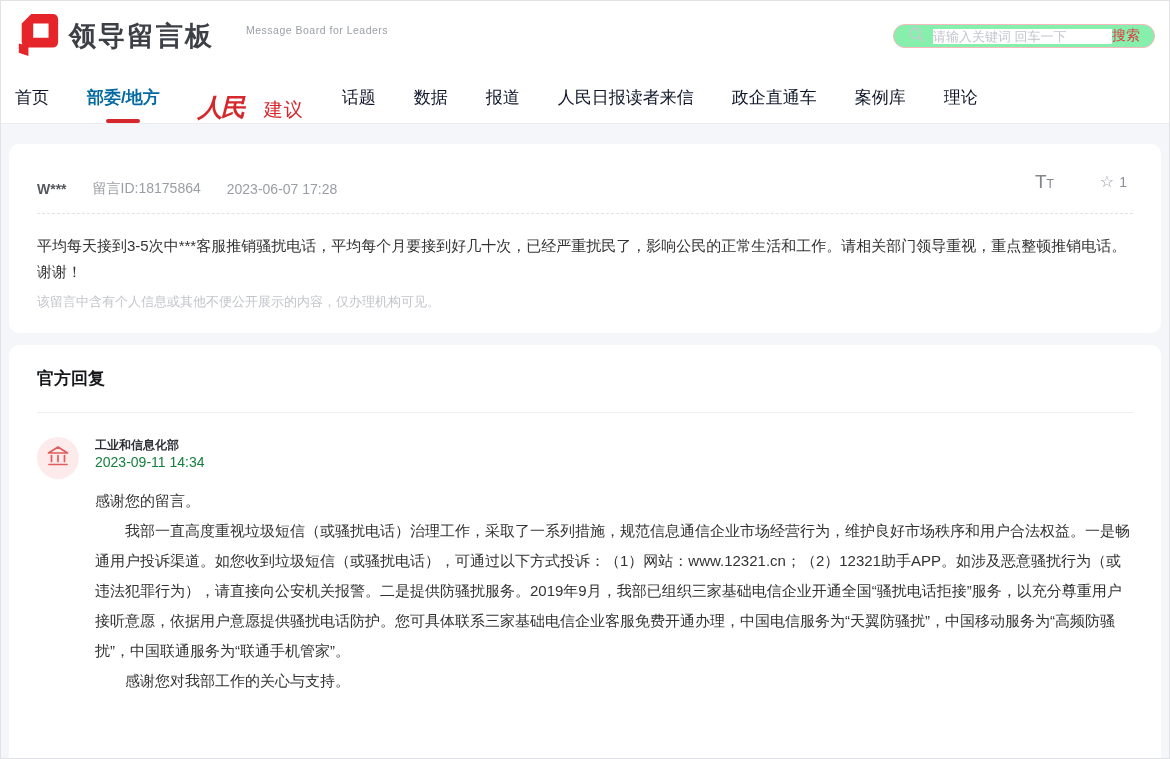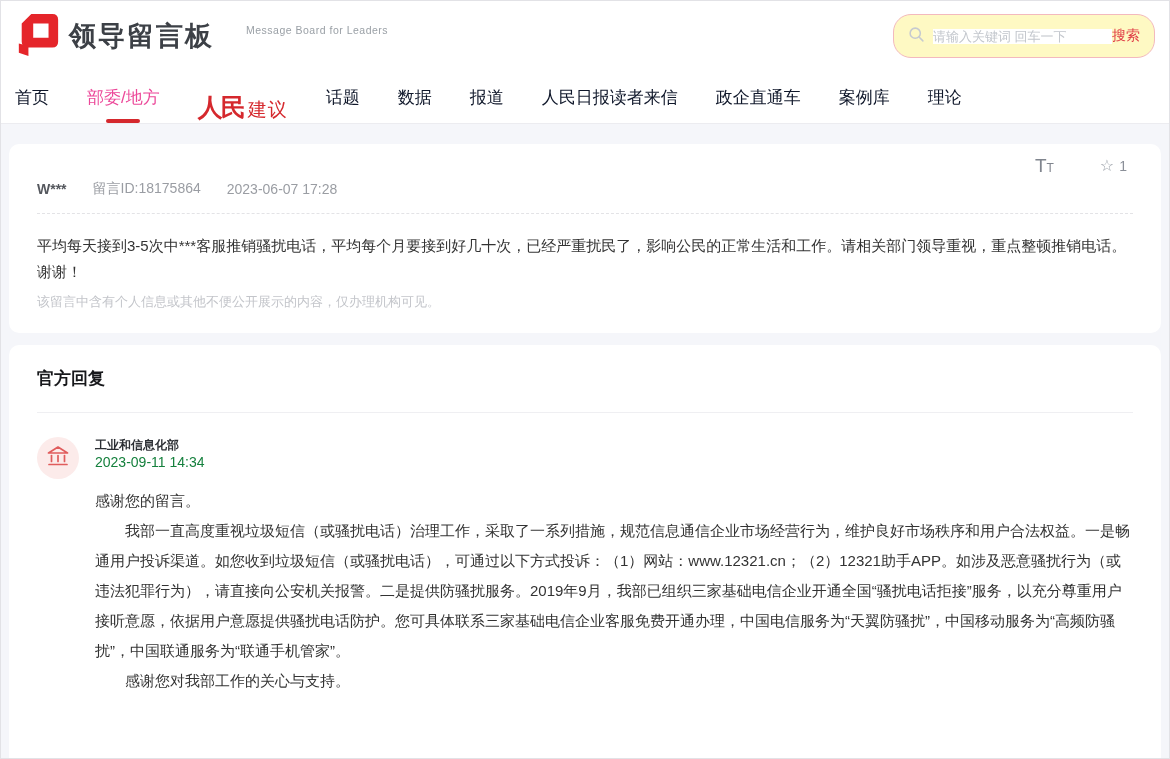--- a/index.html
+++ b/index.html
@@ -16,52 +16,52 @@
   .header {
     height: 70px; background: #fff;
     display: flex; align-items: center; justify-content: space-between;
     padding: 0 14px;
   }
   .logo { display: flex; align-items: center; gap: 8px; }
   .logo-text { display: flex; flex-direction: row; line-height: 1.05; }
   .logo-title { font-size: 27px; font-weight: bold; color: #3c4046; letter-spacing: 2px; }
   .logo-sub { font-size: 10.5px; color: #9aa0a6; letter-spacing: 0.5px; margin-top: 3px; margin-left: 32px; }
   .search-box {
-    width: 262px; height: 44px; border: 1px solid #f3b9be; border-radius: 18px;
-    display: flex; align-items: center; padding: 0 14px; background: #fef9c3;
+    width: 262px; height: 24px; border: 1px solid #f3b9be; border-radius: 18px;
+    display: flex; align-items: center; padding: 0 14px; background: #86efac;
   }
   .search-box input {
     border: none; outline: none; flex: 1; font-size: 13px; color: #333;
     margin-left: 8px; font-family: "Liberation Sans", sans-serif; min-width: 0;
   }
   .search-box input::placeholder { color: #c2c6cc; }
   .search-btn { font-size: 14px; color: #e03c45; cursor: pointer; white-space: nowrap; }
   
   .nav {
     height: 53px; background: #fff; border-bottom: 1px solid #ececf0;
     display: flex; align-items: center; padding: 0 14px; gap: 38px;
   }
   .nav-item { font-size: 17px; color: #0f172a; cursor: pointer; position: relative; white-space: nowrap; }
-  .nav-item.active { color: #ec4899; font-weight: normal; }
+  .nav-item.active { color: #0369a1; font-weight: bold; }
   .nav-item.active::after {
     content: ""; position: absolute; left: 50%; transform: translateX(-50%);
     bottom: -14px; width: 34px; height: 4px; border-radius: 2px; background: #d5282d;
   }
   .nav-brand { display: flex; align-items: baseline; color: #d5282d; cursor: pointer; }
-  .brand-script { font-family: "DejaVu Serif", serif; font-weight: bold; font-size: 25px; letter-spacing: -2px; margin-right: 4px; }
+  .brand-script { font-family: "DejaVu Serif", serif; font-style: italic; font-weight: bold; font-size: 25px; letter-spacing: -2px; margin-right: 20px; }
   .brand-bold { font-weight: normal; font-size: 19px; letter-spacing: 1px; margin-top: 27px; }
   
   .content { padding: 20px 8px 0 8px; display: flex; flex-direction: column; height: 636px; }
   .card { background: #fff; border-radius: 10px; padding: 22px 28px; }
   .card-message { position: relative; }
   .target-tag {
     display: inline-block; background: #f6f6f7; color: #3f4249;
     font-size: 13.5px; padding: 7px 11px; border-radius: 2px;
   }
-  .card-tools { position: absolute; right: 34px; top: 12px; display: flex; align-items: center; gap: 46px; }
+  .card-tools { position: absolute; right: 34px; top: 28px; display: flex; align-items: center; gap: 46px; }
   .font-size-icon { color: #80858e; cursor: pointer; line-height: 1; }
   .font-size-icon .bigT { font-size: 19px; }
   .font-size-icon .smallT { font-size: 12px; }
   .fav { display: flex; align-items: center; gap: 5px; color: #8a8f98; font-size: 14px; cursor: pointer; }
   .fav .star { font-size: 16px; color: #9aa0a8; }
   .title-row { margin-top: 20px; display: flex; align-items: center; gap: 14px; }
   .msg-title { font-size: 22px; font-weight: bold; color: #17181b; }
   .status-badge {
     font-size: 13px; color: #e45c66; background: #fdedef; border: 1px solid #f8d2d6;
     border-radius: 13px; padding: 4px 13px;

